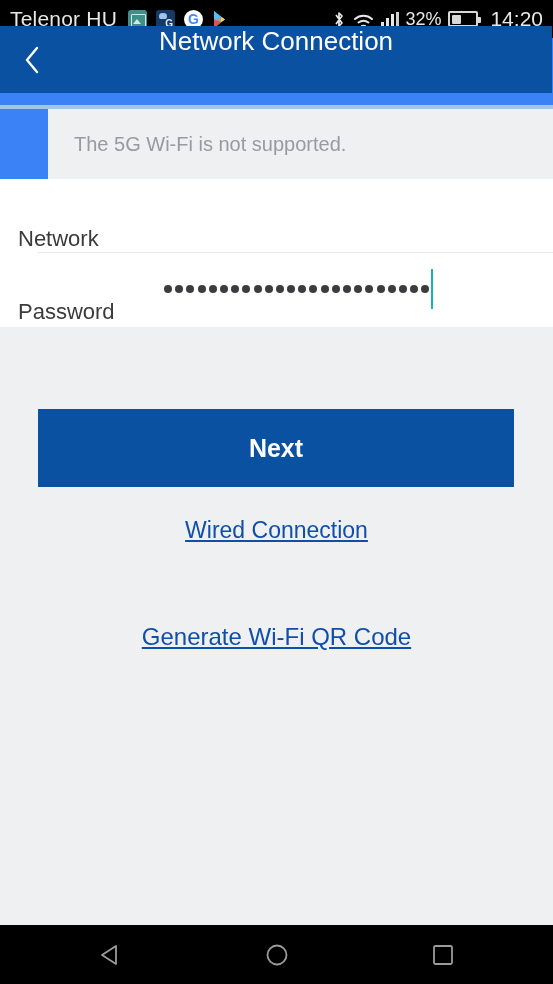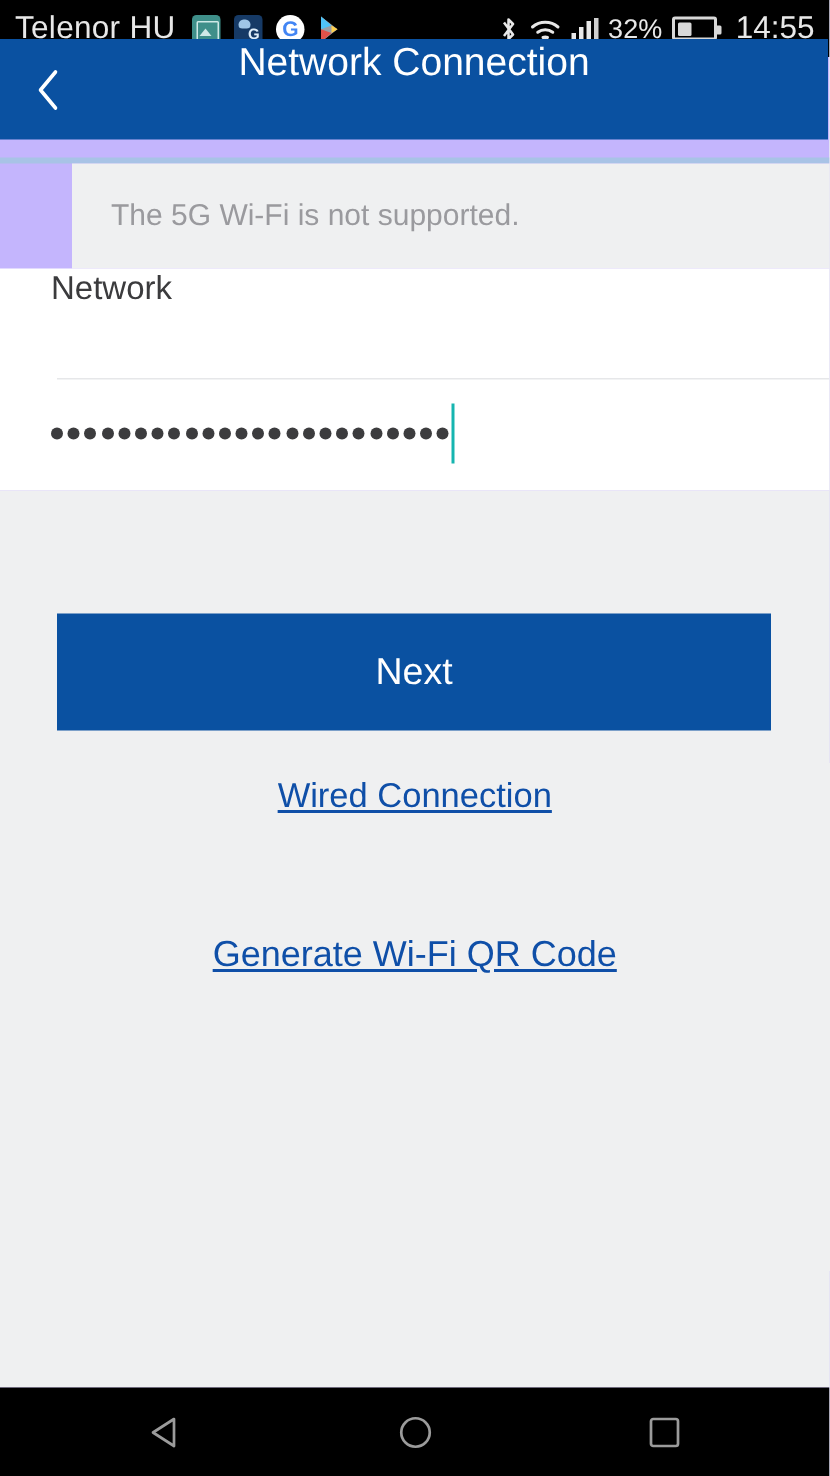--- a/index.html
+++ b/index.html
@@ -5,21 +5,21 @@
   * { margin:0; padding:0; box-sizing:border-box; }
   html, body {
     width:553px; height:984px;
     background:#eeeff1;
     font-family:"Liberation Sans", sans-serif;
     overflow:hidden;
   }
   #screen {
     position:relative;
     width:553px; height:984px;
-    background:#c4b5fd;
+    background:#3b82f6;
   }
 
   
   #status-bar {
     position:absolute; left:0; top:0;
     width:553px; height:38px;
     background:#000;
     display:flex; align-items:center;
     padding:0 10px;
   }
@@ -117,22 +117,22 @@
 
   
   #form-card {
     position:absolute; left:0; top:179px;
     width:553px; height:148px;
     background:#fff;
   }
   .field-row {
     position:relative;
     height:73px;
-    display:flex; align-items:flex-start;
-    padding-left:34px;
+    display:flex; align-items:flex-end;
+    padding-left:18px;
   }
   .field-label {
     width:146px; flex:none;
     color:#3b3b3d; font-size:22px;
   }
   .field-value {
     color:#3b3b3d; font-size:22px;
   }
   #divider {
     position:absolute; left:38px; right:0; top:73px;
@@ -157,21 +157,21 @@
   
   #body-area {
     position:absolute; left:0; top:327px;
     width:553px; height:598px;
     background:#eff0f1;
   }
   #next-btn {
     position:absolute; left:38px; top:82px;
     width:476px; height:78px;
     background:#0a51a1;
-    color:#fff; font-size:25px; font-weight:normal;
+    color:#fff; font-size:25px; font-weight:bold;
     display:flex; align-items:center; justify-content:center;
     border:none; cursor:pointer;
     font-family:"Liberation Sans", sans-serif;
   }
   .link-row {
     position:absolute; left:0; width:553px;
     text-align:center;
   }
   .app-link {
     color:#0f4fa8; font-size:23px;
@@ -235,21 +235,21 @@
       <span class="sig-icon">
         <i></i>
           <i></i>
           <i></i>
           <i></i>
       </span>
       <span id="batt-pct">32%</span>
       <span class="batt-icon">
         <span class="batt-fill" style="width:9px"></span>
       </span>
-      <span id="clock">14:55</span>
+      <span id="clock">14:20</span>
     </div>
   </div>
 
   <div id="app-bar" style="background: rgb(10, 81, 161);">
     <div id="back-btn">
       <span class="chev">
         <svg width="17" height="30" viewBox="0 0 17 30">
           <polyline points="13,3 3,15 13,27" stroke="#ffffff" stroke-width="2.4" fill="none" stroke-linecap="round" stroke-linejoin="round"></polyline>
         </svg>
       </span>
@@ -264,20 +264,21 @@
 
   <div id="form-card">
 
     <div class="field-row">
       <span class="field-label">Network</span>
     </div>
 
     <div id="divider"></div>
 
     <div class="field-row">
+      <span class="field-label">Password</span>
 
       <div id="pw-area">
         <span id="pw-dots">
             <span></span>
             <span></span>
             <span></span>
             <span></span>
             <span></span>
             <span></span>
             <span></span>

